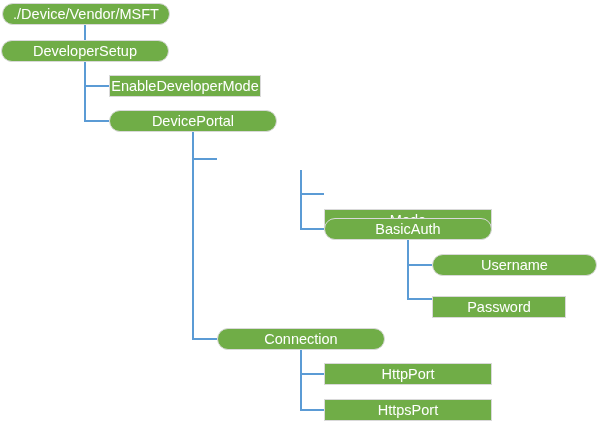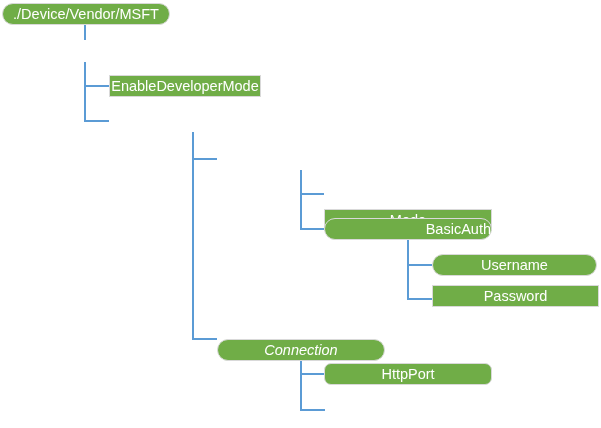--- a/index.html
+++ b/index.html
@@ -60,35 +60,44 @@
   <div class="connector" style="left:407px; top:240px; width:2px;  height:60px;"></div>
   <div class="connector" style="left:407px; top:264px; width:25px; height:2px;"></div>
   <div class="connector" style="left:407px; top:298px; width:25px; height:2px;"></div>
   <div class="connector" style="left:300px; top:350px; width:2px;  height:61px;"></div>
   <div class="connector" style="left:300px; top:373px; width:25px; height:2px;"></div>
   <div class="connector" style="left:300px; top:409px; width:25px; height:2px;"></div>
 
   <div class="node pill" style="left:2px;   top:3px;   width:168px;">
     <span>./Device/Vendor/MSFT</span>
   </div>
+  <div class="node pill" style="left:1px;   top:40px;  width:168px;">
+    <span>DeveloperSetup</span>
+  </div>
   <div class="node rect" style="left:109px; top:75px;  width:152px;">
     <span>EnableDeveloperMode</span>
+  </div>
+  <div class="node pill" style="left:109px; top:110px; width:168px;">
+    <span>DevicePortal</span>
   </div>
   <div class="node rect" style="left:324px; top:183px; width:168px;margin-top:26px;">
     <span>Mode</span>
   </div>
-  <div class="node pill" style="left:324px; top:218px; width:168px;justify-content:flex-end;">
+  <div class="node pill" style="left:324px; top:218px; width:168px;">
     <span>BasicAuth</span>
   </div>
   <div class="node rect" style="left:432px; top:254px; width:165px;border-radius:11px;">
     <span>Username</span>
   </div>
-  <div class="node rect" style="left:432px; top:285px; width:167px;text-align:right;">
+  <div class="node rect" style="left:432px; top:296px; width:134px;text-align:right;">
     <span>Password</span>
   </div>
-  <div class="node pill" style="left:217px; top:339px; width:168px;font-style:italic;">
+  <div class="node pill" style="left:217px; top:328px; width:168px;">
     <span>Connection</span>
   </div>
-  <div class="node rect" style="left:324px; top:363px; width:168px;border-radius:7px;">
+  <div class="node rect" style="left:324px; top:363px; width:168px;">
     <span>HttpPort</span>
+  </div>
+  <div class="node rect" style="left:324px; top:399px; width:168px;">
+    <span>HttpsPort</span>
   </div>
 
 </div>
 
 </body></html>

